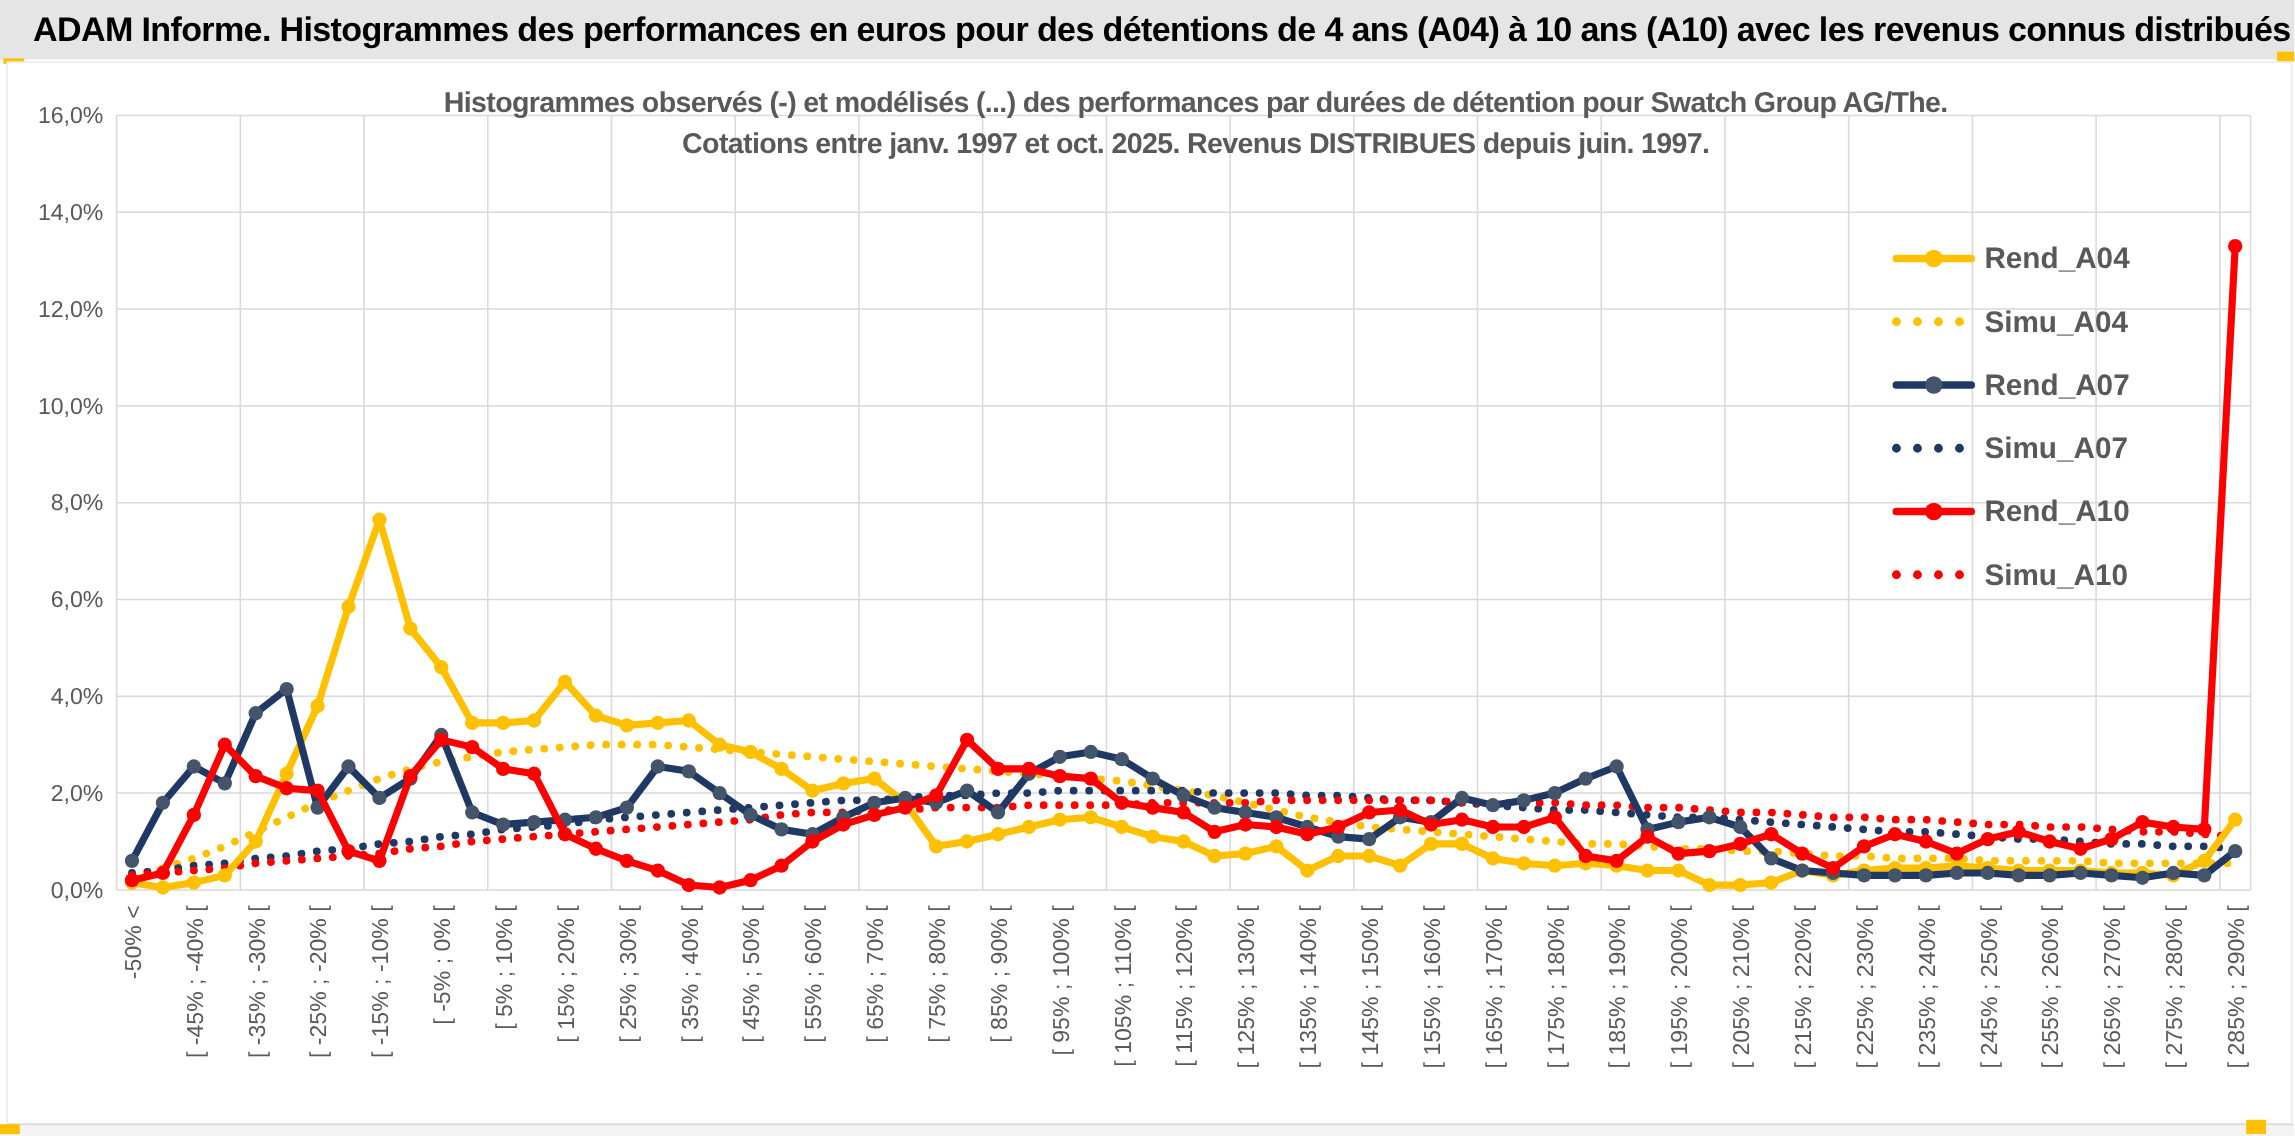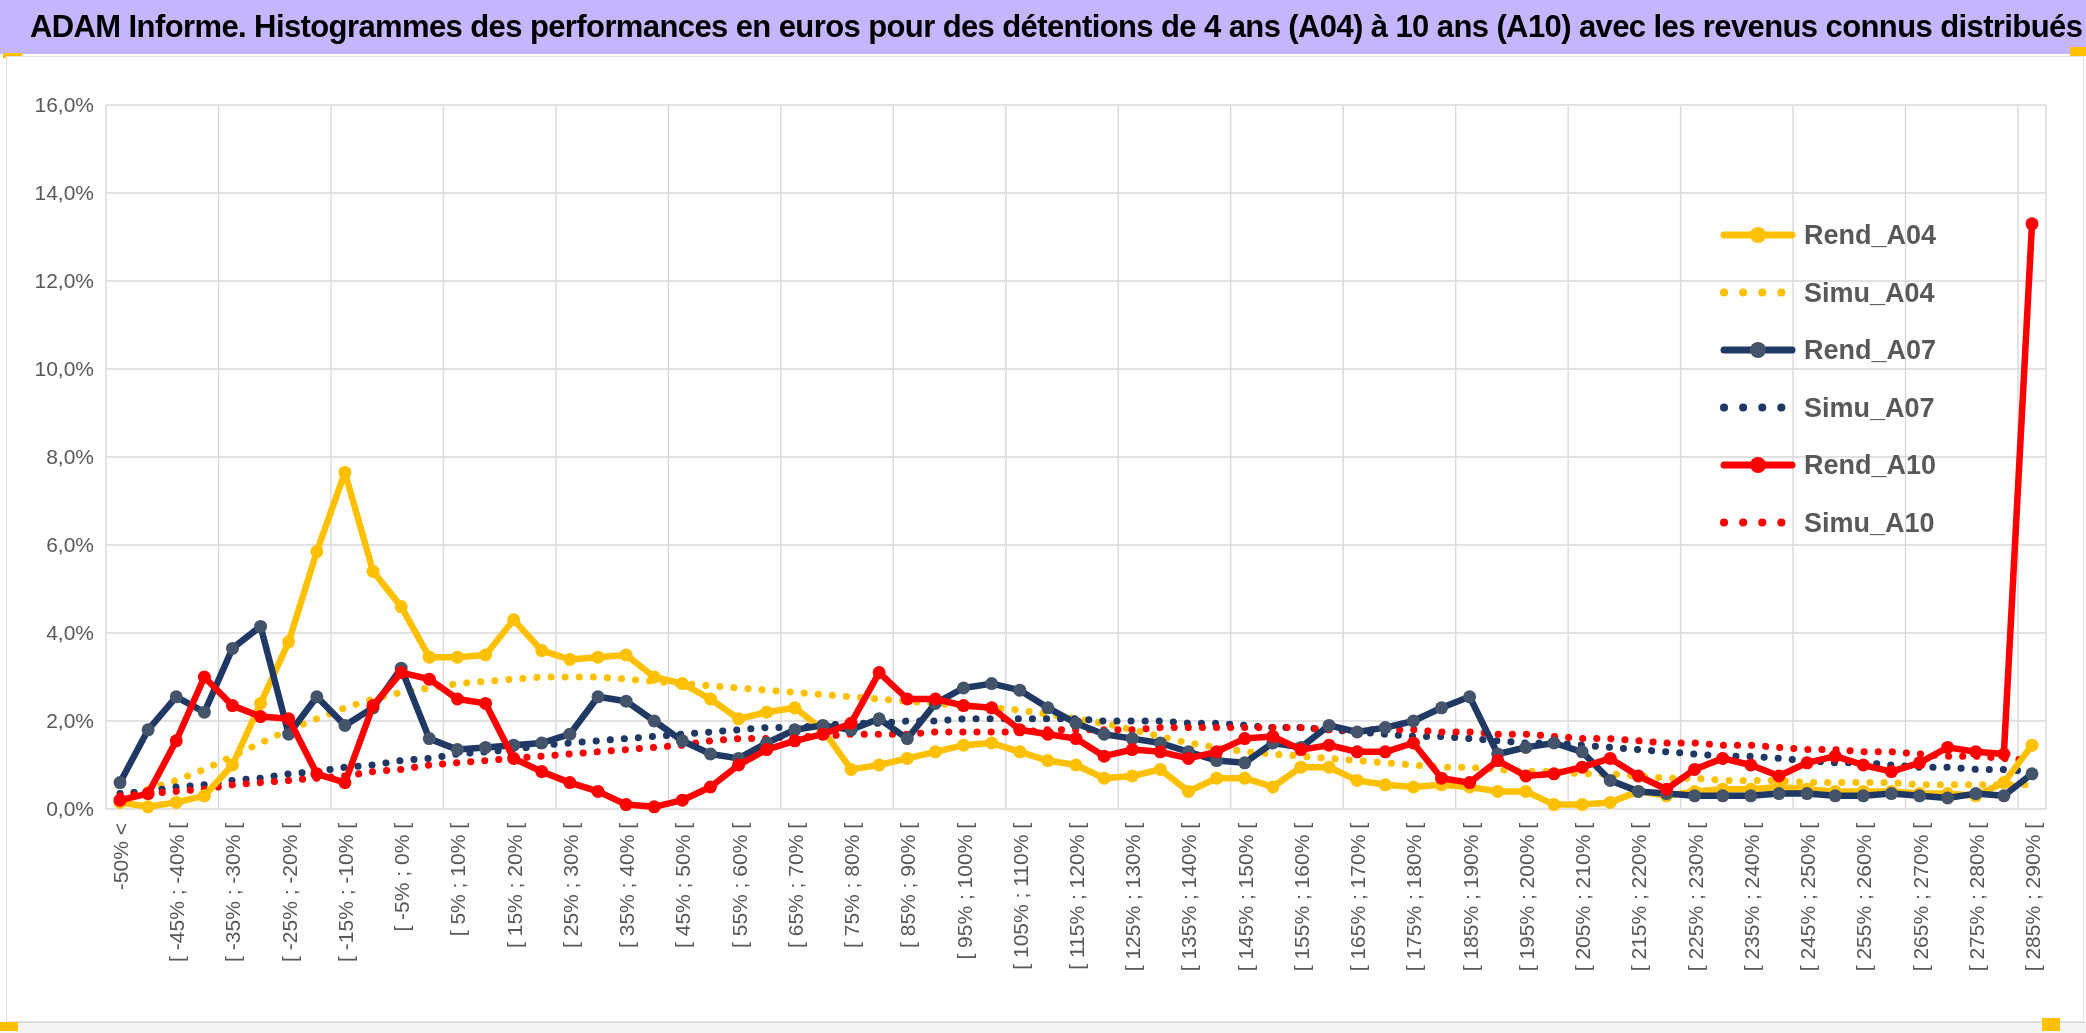--- a/index.html
+++ b/index.html
@@ -14,28 +14,32 @@
   #chart-titles{position:absolute;left:110px;top:18px;width:1940px;text-align:center;color:#595959;}
   #chart-titles .t1,#chart-titles .t2{font-size:26px;font-weight:bold;letter-spacing:-0.6px;line-height:37px;}
   #footer-strip{position:absolute;left:0;top:1022px;width:2086px;height:11px;background:#f4f4f4;
         border-top:1px solid #d9d9d9;}
   svg text{font-family:"Liberation Sans",sans-serif;}
 </style>
 </head>
 <body>
 
 <div id="page">
-  <div id="banner" style="background: #c4b5fd;">
+  <div id="banner" style="background: #e5e5e5;">
     <div class="txt">ADAM Informe. Histogrammes des performances en euros pour des détentions de 4 ans (A04) à 10 ans (A10) avec les revenus connus distribués</div>
   </div>
 
   <div class="gold-accent" style="left: 3px; top: 53px; width: 19px; height: 5px; background: rgb(255, 192, 0);"></div>
   <div class="gold-accent" style="left: 2070px; top: 47px; width: 16px; height: 9px; background: rgb(255, 192, 0);"></div>
 
   <div id="chart-region">
+    <div id="chart-titles">
+      <div class="t1">Histogrammes observés (-) et modélisés (...) des performances par durées de détention pour Swatch Group AG/The.</div>
+      <div class="t2">Cotations entre janv. 1997 et oct. 2025. Revenus DISTRIBUES depuis juin. 1997.</div>
+    </div>
     <svg id="chart-svg" width="2074" height="962" viewBox="6 58 2074 962">
         <line x1="105" y1="810" x2="2045" y2="810" stroke="#D9D9D9" stroke-width="1.4"></line>
         <text x="93" y="817" text-anchor="end" font-size="21" fill="#595959">0,0%</text>
         <line x1="105" y1="722" x2="2045" y2="722" stroke="#D9D9D9" stroke-width="1.4"></line>
         <text x="93" y="729" text-anchor="end" font-size="21" fill="#595959">2,0%</text>
         <line x1="105" y1="634" x2="2045" y2="634" stroke="#D9D9D9" stroke-width="1.4"></line>
         <text x="93" y="641" text-anchor="end" font-size="21" fill="#595959">4,0%</text>
         <line x1="105" y1="546" x2="2045" y2="546" stroke="#D9D9D9" stroke-width="1.4"></line>
         <text x="93" y="553" text-anchor="end" font-size="21" fill="#595959">6,0%</text>
         <line x1="105" y1="458" x2="2045" y2="458" stroke="#D9D9D9" stroke-width="1.4"></line>

